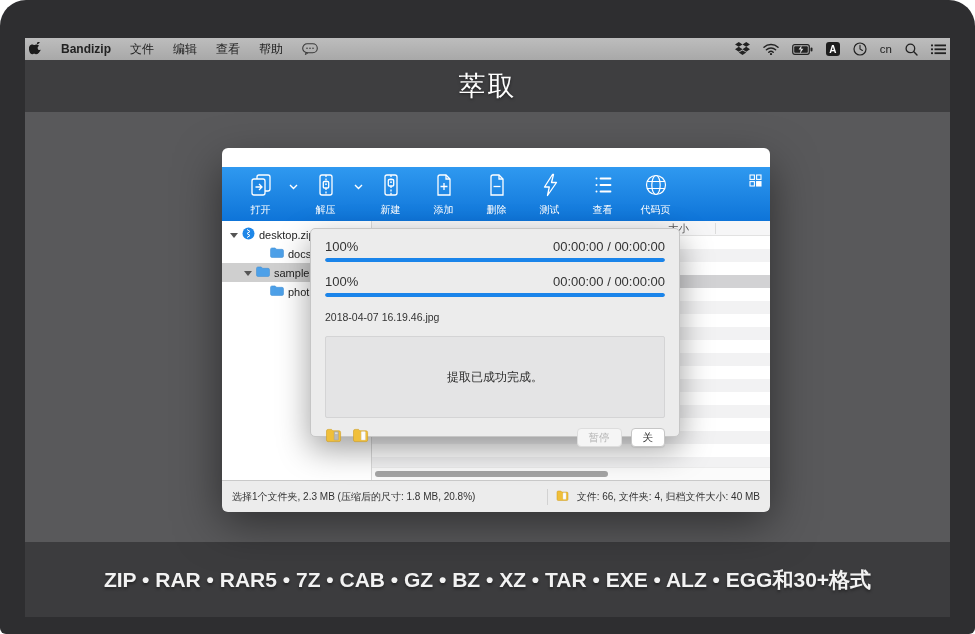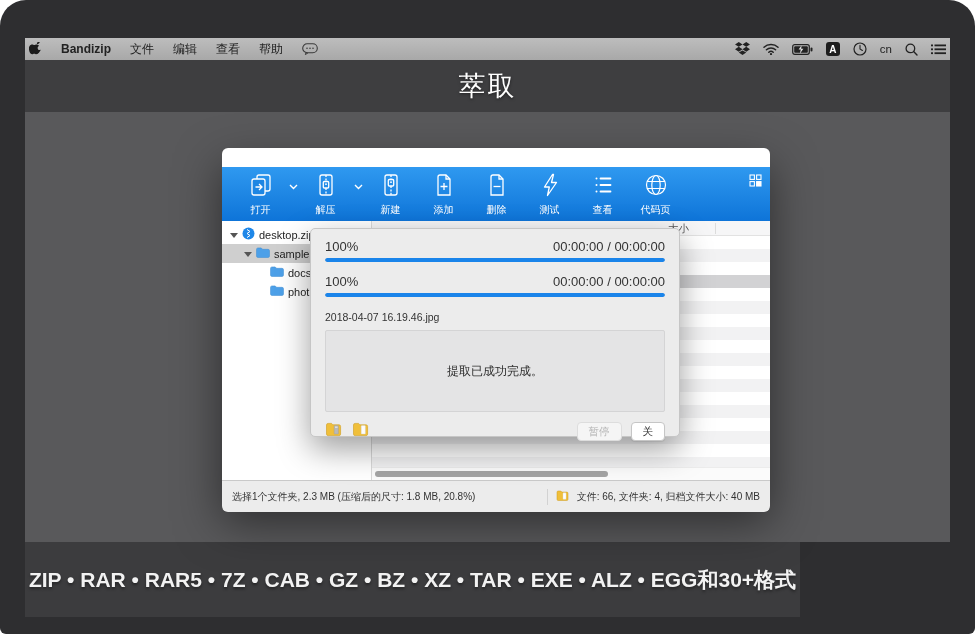--- a/index.html
+++ b/index.html
@@ -15,21 +15,21 @@
   .menubar .left { display:flex; align-items:center; gap:19px; }
   .menubar .appname { font-weight:bold; }
   .menubar .right { margin-left:auto; display:flex; align-items:center; gap:13px; }
   .mb-icon { display:inline-flex; align-items:center; justify-content:center; }
   .ime-box { width:14px; height:14px; background:#1d1d1d; color:#fff; border-radius:3px;
              font-size:10px; font-weight:bold; display:flex; align-items:center; justify-content:center; }
   .hero { position:absolute; left:0; top:22px; width:925px; height:52px; background:#3e3e40;
           display:flex; align-items:center; justify-content:center; }
   .hero-title { color:#fff; font-size:27px; letter-spacing:2px; text-shadow:0 1px 3px rgba(0,0,0,.55); }
   .mid { position:absolute; left:0; top:74px; width:925px; height:430px; background:#59595b; }
-  .formats { position:absolute; left:0; top:504px; width:775px; height:75px; background:#3c3c3e;
+  .formats { position:absolute; left:0; top:504px; width:925px; height:75px; background:#3c3c3e;
              display:flex; align-items:center; justify-content:center; }
   .formats-text { color:#f2f2f2; font-size:21px; font-weight:bold; text-shadow:0 2px 3px rgba(0,0,0,.4); }
 
   
   .win { position:absolute; left:222px; top:148px; width:548px; height:356px; border-radius:6px;
          box-shadow:0 18px 45px rgba(0,0,0,.5); background:#fff; }
   .titlebar { position:absolute; left:0; top:0; width:548px; height:19px; border-radius:6px 6px 0 0;
               background:linear-gradient(#efefef,#d7d7d7); border-bottom:1px solid #bfbfbf;
               display:flex; align-items:center; }
   .lights { position:absolute; left:9px; top:4px; display:flex; gap:7px; }
@@ -78,21 +78,21 @@
 
   
   .dialog { position:absolute; left:310px; top:228px; width:370px; height:209px; background:#ececec;
             border:1px solid #c6c6c6; border-radius:5px; box-shadow:0 12px 32px rgba(0,0,0,.38);
             padding:8px 14px 0 14px; }
   .prog-row { display:flex; justify-content:space-between; font-size:13px; color:#333; margin-top:2px; }
   .prog-track { margin-top:4px; height:4px; border-radius:2px; background:#d9d9d9; overflow:hidden; }
   .prog-fill { height:4px; border-radius:2px; background:#1a84ea; }
   .prog-row2 { margin-top:12px; }
   .dlg-file { margin-top:14px; font-size:10.5px; color:#333; }
-  .dlg-log { margin-top:7px; height:82px; background:#e4e4e5; border:1px solid #d4d4d5; border-radius:2px;
+  .dlg-log { margin-top:13px; height:82px; background:#e4e4e5; border:1px solid #d4d4d5; border-radius:2px;
              display:flex; align-items:center; justify-content:center; }
   .dlg-log span { font-size:12px; color:#2e2e2e; }
   .dlg-footer { margin-top:9px; display:flex; align-items:center; gap:9px; }
   .dlg-spacer { flex:1; }
   .btn { font-size:10.5px; border-radius:4px; padding:2px 11px; line-height:13px; }
   .btn.pause { color:#b3b3b3; background:#f5f5f5; border:1px solid #dddddd; }
   .btn.close { color:#2e2e2e; background:#ffffff; border:1px solid #c6c6c6; box-shadow:0 1px 1px rgba(0,0,0,.08); }
 </style>
 </head>
 <body>
@@ -300,42 +300,42 @@
               </svg>
           </span>
           <span>
             <svg width="13" height="13" viewBox="0 0 13 13">
                 <circle cx="6.5" cy="6.5" r="6" fill="#1e87e8"></circle>
                 <path d="M5 2.5 l3 2 -3 2 3 2 -3 2" fill="none" stroke="#fff" stroke-width="1"></path>
               </svg>
           </span>
           <span>desktop.zip</span>
         </div>
+        <div class="tree-row">
+          <span class="sp" style="width:44px"></span>
+          <span>
+            <svg width="14" height="11" viewBox="0 0 14 11">
+                <path d="M0.5 2.4 q0-1.5 1.5-1.5 h3.2 l1.4 1.4 h5.4 q1.5 0 1.5 1.5 v5.3 q0 1.4-1.5 1.4 h-10 q-1.5 0-1.5-1.4 z" fill="#4da0e8" stroke="#3a8bd2" stroke-width="0.5"></path>
+              </svg>
+          </span>
+          <span>docs</span>
+        </div>
         <div class="tree-row sel">
           <span class="sp" style="width:18px"></span>
           <span class="disc">
             <svg width="8" height="8" viewBox="0 0 8 8">
                 <path d="M0 2 h8 L4 7 z" fill="#555"></path>
               </svg>
           </span>
           <span>
             <svg width="14" height="11" viewBox="0 0 14 11">
                 <path d="M0.5 2.4 q0-1.5 1.5-1.5 h3.2 l1.4 1.4 h5.4 q1.5 0 1.5 1.5 v5.3 q0 1.4-1.5 1.4 h-10 q-1.5 0-1.5-1.4 z" fill="#4da0e8" stroke="#3a8bd2" stroke-width="0.5"></path>
               </svg>
           </span>
           <span>sample</span>
-        </div>
-        <div class="tree-row">
-          <span class="sp" style="width:44px"></span>
-          <span>
-            <svg width="14" height="11" viewBox="0 0 14 11">
-                <path d="M0.5 2.4 q0-1.5 1.5-1.5 h3.2 l1.4 1.4 h5.4 q1.5 0 1.5 1.5 v5.3 q0 1.4-1.5 1.4 h-10 q-1.5 0-1.5-1.4 z" fill="#4da0e8" stroke="#3a8bd2" stroke-width="0.5"></path>
-              </svg>
-          </span>
-          <span>docs</span>
         </div>
         <div class="tree-row">
           <span class="sp" style="width:44px"></span>
           <span>
             <svg width="14" height="11" viewBox="0 0 14 11">
                 <path d="M0.5 2.4 q0-1.5 1.5-1.5 h3.2 l1.4 1.4 h5.4 q1.5 0 1.5 1.5 v5.3 q0 1.4-1.5 1.4 h-10 q-1.5 0-1.5-1.4 z" fill="#4da0e8" stroke="#3a8bd2" stroke-width="0.5"></path>
               </svg>
           </span>
           <span>photos</span>
         </div>

